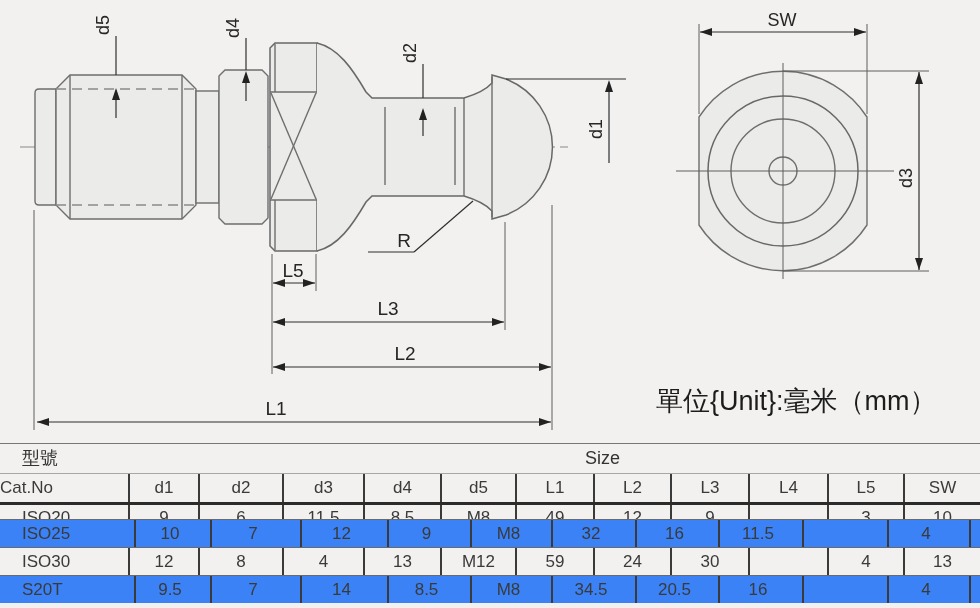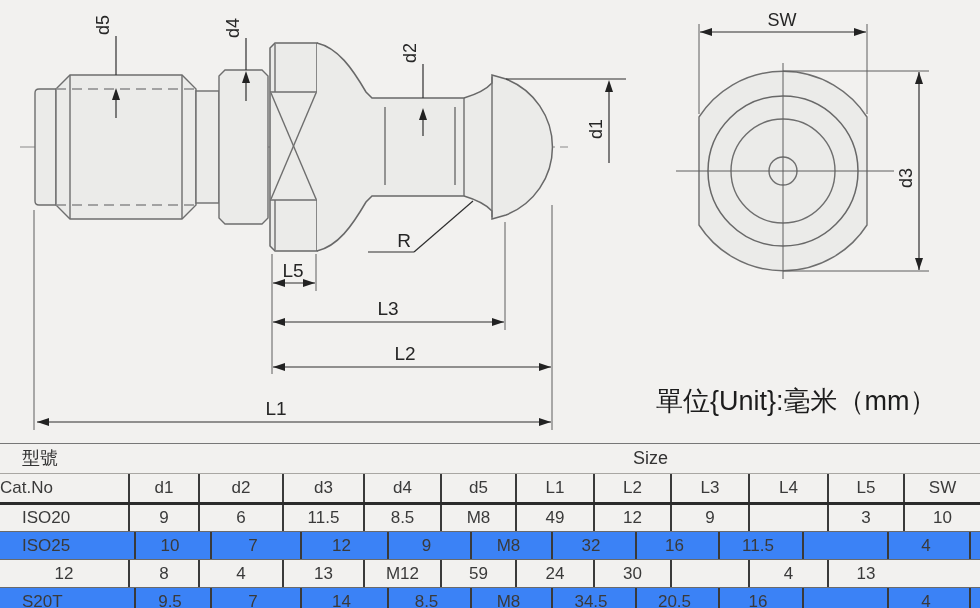--- a/index.html
+++ b/index.html
@@ -23,27 +23,27 @@
   .lbl{font-size:18px;}
   .lbl-big{font-size:19px;}
   .unit{font-size:27px;fill:#1c1c1c;}
 
   
   .dim-table{position:absolute;top:443px;left:0;width:980px;height:165px;
     border-top:1px solid #777;overflow:hidden;font-size:17px;color:#3a3a3a;}
   .band1{height:29px;line-height:29px;position:relative;border-bottom:1px solid #a9a7a3;}
   .band1 .model{position:absolute;left:22px;font-size:18px;color:#333;}
   .band1 .size-zh{position:absolute;left:498px;font-size:18px;letter-spacing:14px;color:#333;}
-  .band1 .size-en{position:absolute;left:585px;font-size:18px;color:#333;margin-left:48px;}
+  .band1 .size-en{position:absolute;left:585px;font-size:18px;color:#333;}
   .grid-row{display:grid;grid-template-columns:128px 70px 84px 81px 77px 75px 78px 77px 78px 79px 76px 77px;}
   .band2{height:28px;line-height:28px;border-bottom:3px solid #2b2b2b;}
   .band2 .th{text-align:center;}
   .band2 .th.first{text-align:left;}
   .th + .th, .td + .td{border-left:2px solid #3a3a3a;}
-  .tr{height:26px;line-height:26px;}
+  .tr{height:14px;line-height:26px;}
   .tr + .tr{border-top:1px solid #6a6a6a;height:27px;line-height:27px;}
   .tr.alt{background:#3b82f6;gap:6px;}
   .td{text-align:center;overflow:hidden;}
   .td.first{text-align:left;padding-left:22px;}
 </style>
 </head>
 <body>
 
 <div class="svgwrap">
 <svg width="980" height="443" viewBox="0 0 980 443" xmlns="http://www.w3.org/2000/svg">
@@ -225,20 +225,21 @@
         <div class="td">9</div>
         <div class="td">M8</div>
         <div class="td">32</div>
         <div class="td">16</div>
         <div class="td">11.5</div>
         <div class="td"></div>
         <div class="td">4</div>
         <div class="td">10</div>
       </div>
       <div class="grid-row tr">
+        <div class="td first">ISO30</div>
         <div class="td">12</div>
         <div class="td">8</div>
         <div class="td">4</div>
         <div class="td">13</div>
         <div class="td">M12</div>
         <div class="td">59</div>
         <div class="td">24</div>
         <div class="td">30</div>
         <div class="td"></div>
         <div class="td">4</div>

